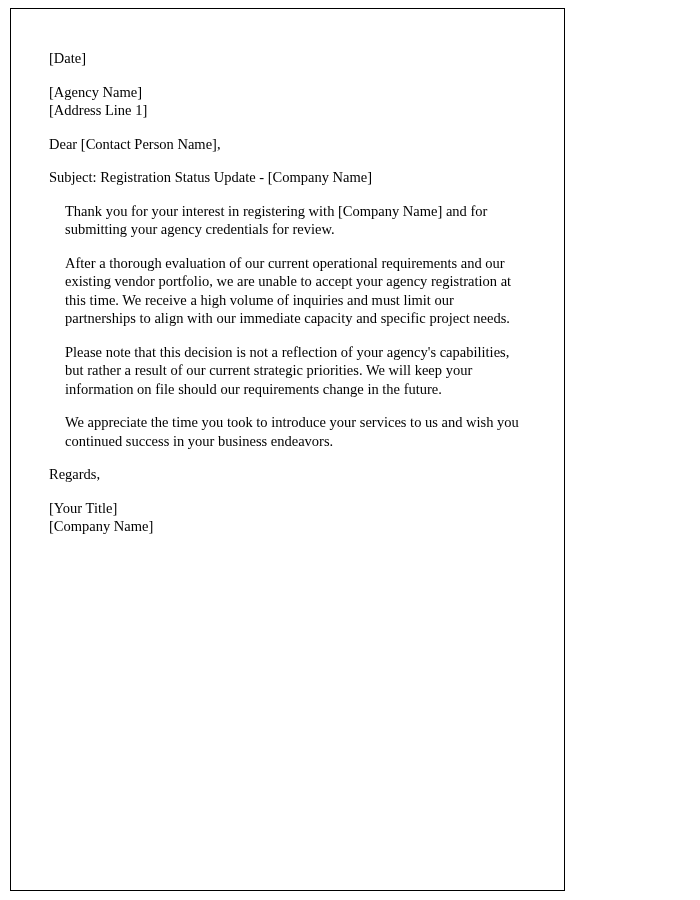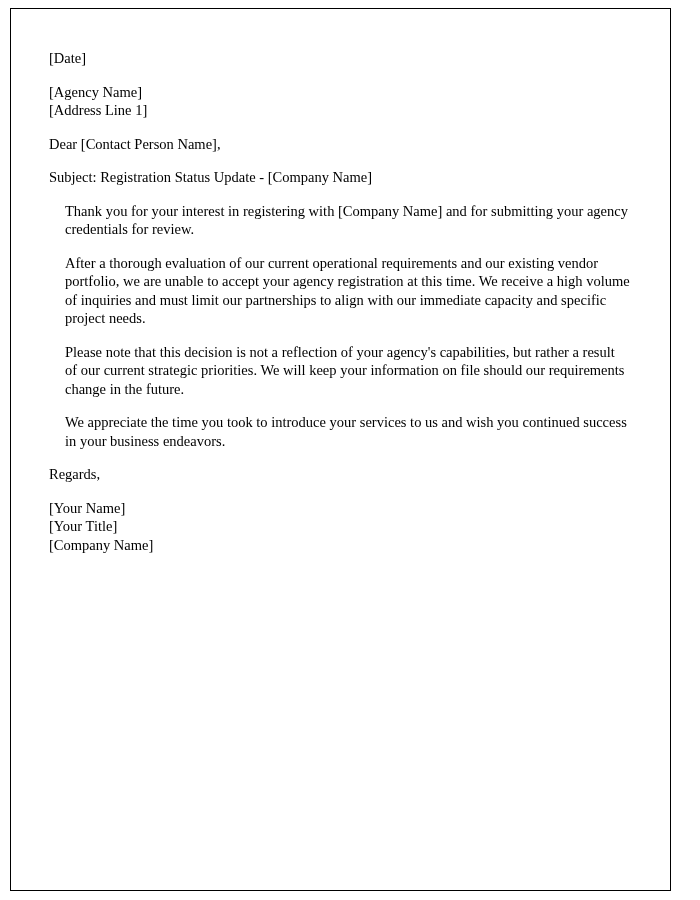--- a/index.html
+++ b/index.html
@@ -12,21 +12,21 @@
       height: 900px;
       position: relative;
       font-family: "Liberation Serif", serif;
       color: #000000;
       -webkit-font-smoothing: antialiased;
     }
     .page {
       position: absolute;
       left: 10px;
       top: 8px;
-      width: 661px;
+      width: 555px;
       height: 883px;
       border: 1px solid #000000;
       box-sizing: border-box;
       padding: 40px 40px 0 38px;
       background: #ffffff;
       overflow: hidden;
     }
     .block {
       margin: 0 0 15px 0;
     }
@@ -66,18 +66,17 @@
   <p class="para">Thank you for your interest in registering with [Company Name] and for submitting your agency credentials for review.</p>
   <p class="para">After a thorough evaluation of our current operational requirements and our existing vendor portfolio, we are unable to accept your agency registration at this time. We receive a high volume of inquiries and must limit our partnerships to align with our immediate capacity and specific project needs.</p>
   <p class="para">Please note that this decision is not a reflection of your agency's capabilities, but rather a result of our current strategic priorities. We will keep your information on file should our requirements change in the future.</p>
   <p class="para">We appreciate the time you took to introduce your services to us and wish you continued success in your business endeavors.</p>
 
   <div class="block">
     <div class="line">Regards,</div>
   </div>
 
   <div class="block">
-    <div class="line">[Your Name]</div>
     <div class="line">[Your Title]</div>
     <div class="line">[Company Name]</div>
   </div>
 
 </div>
 
 </body></html>

